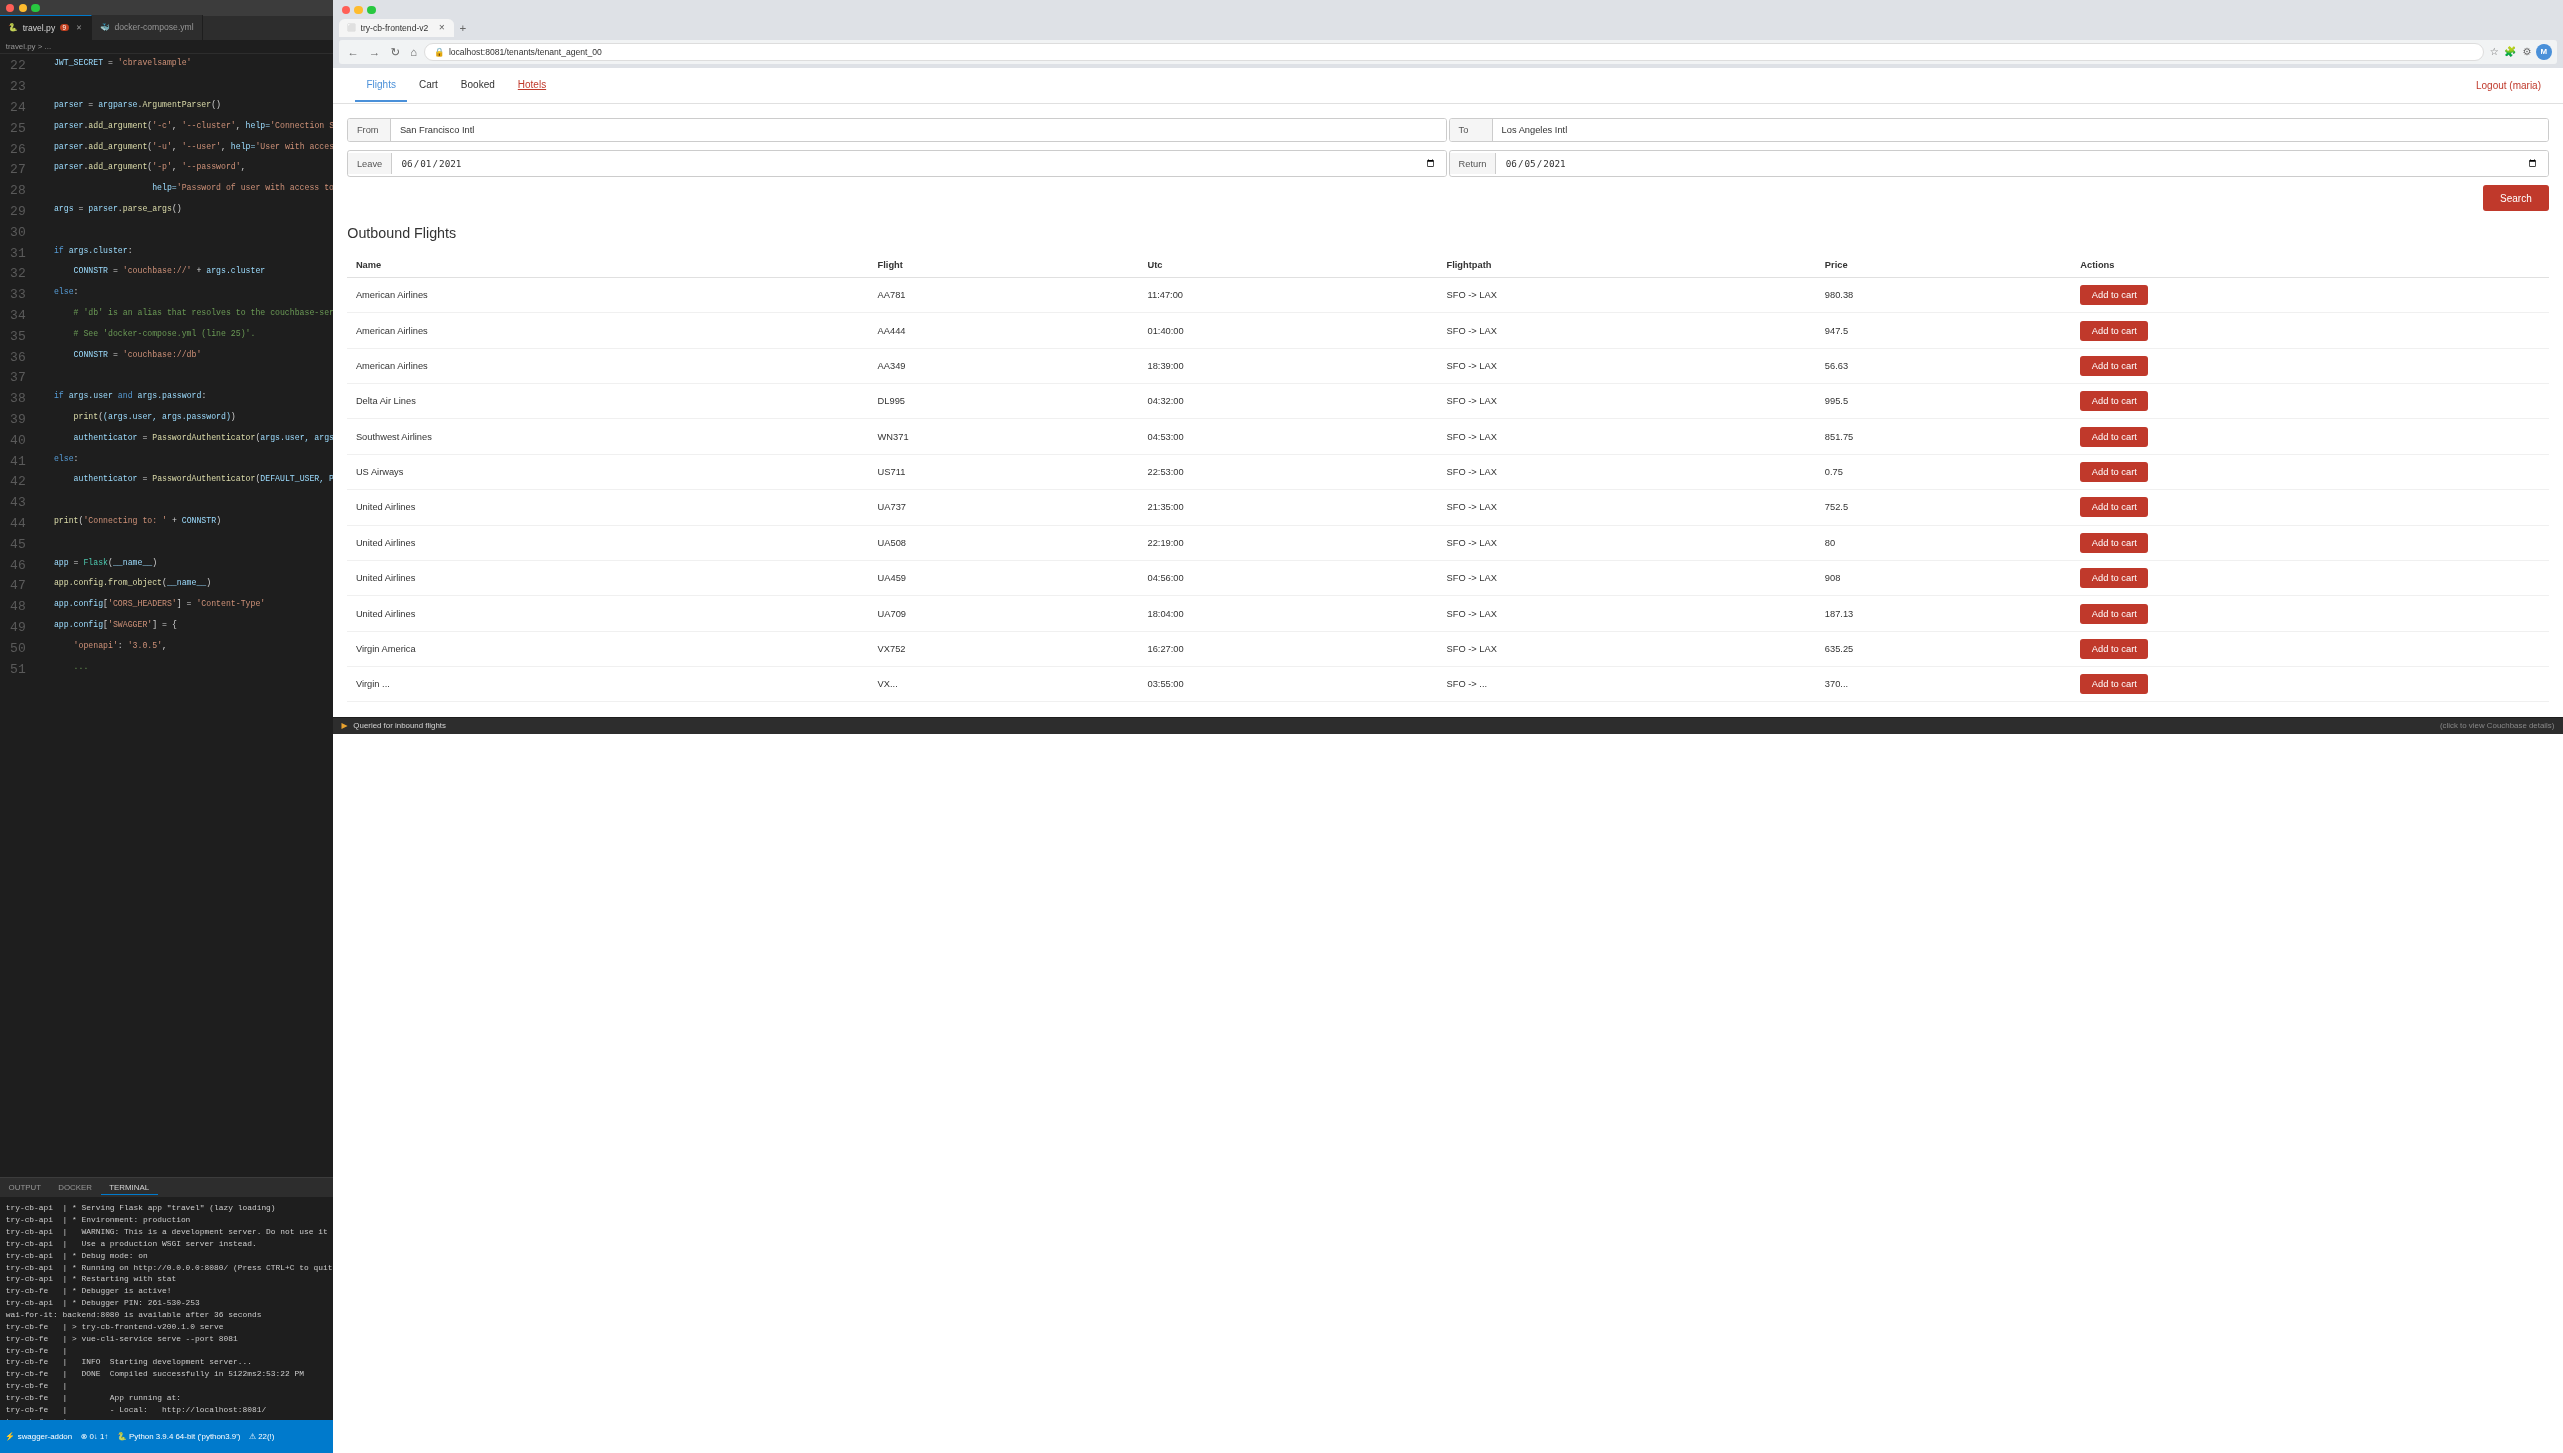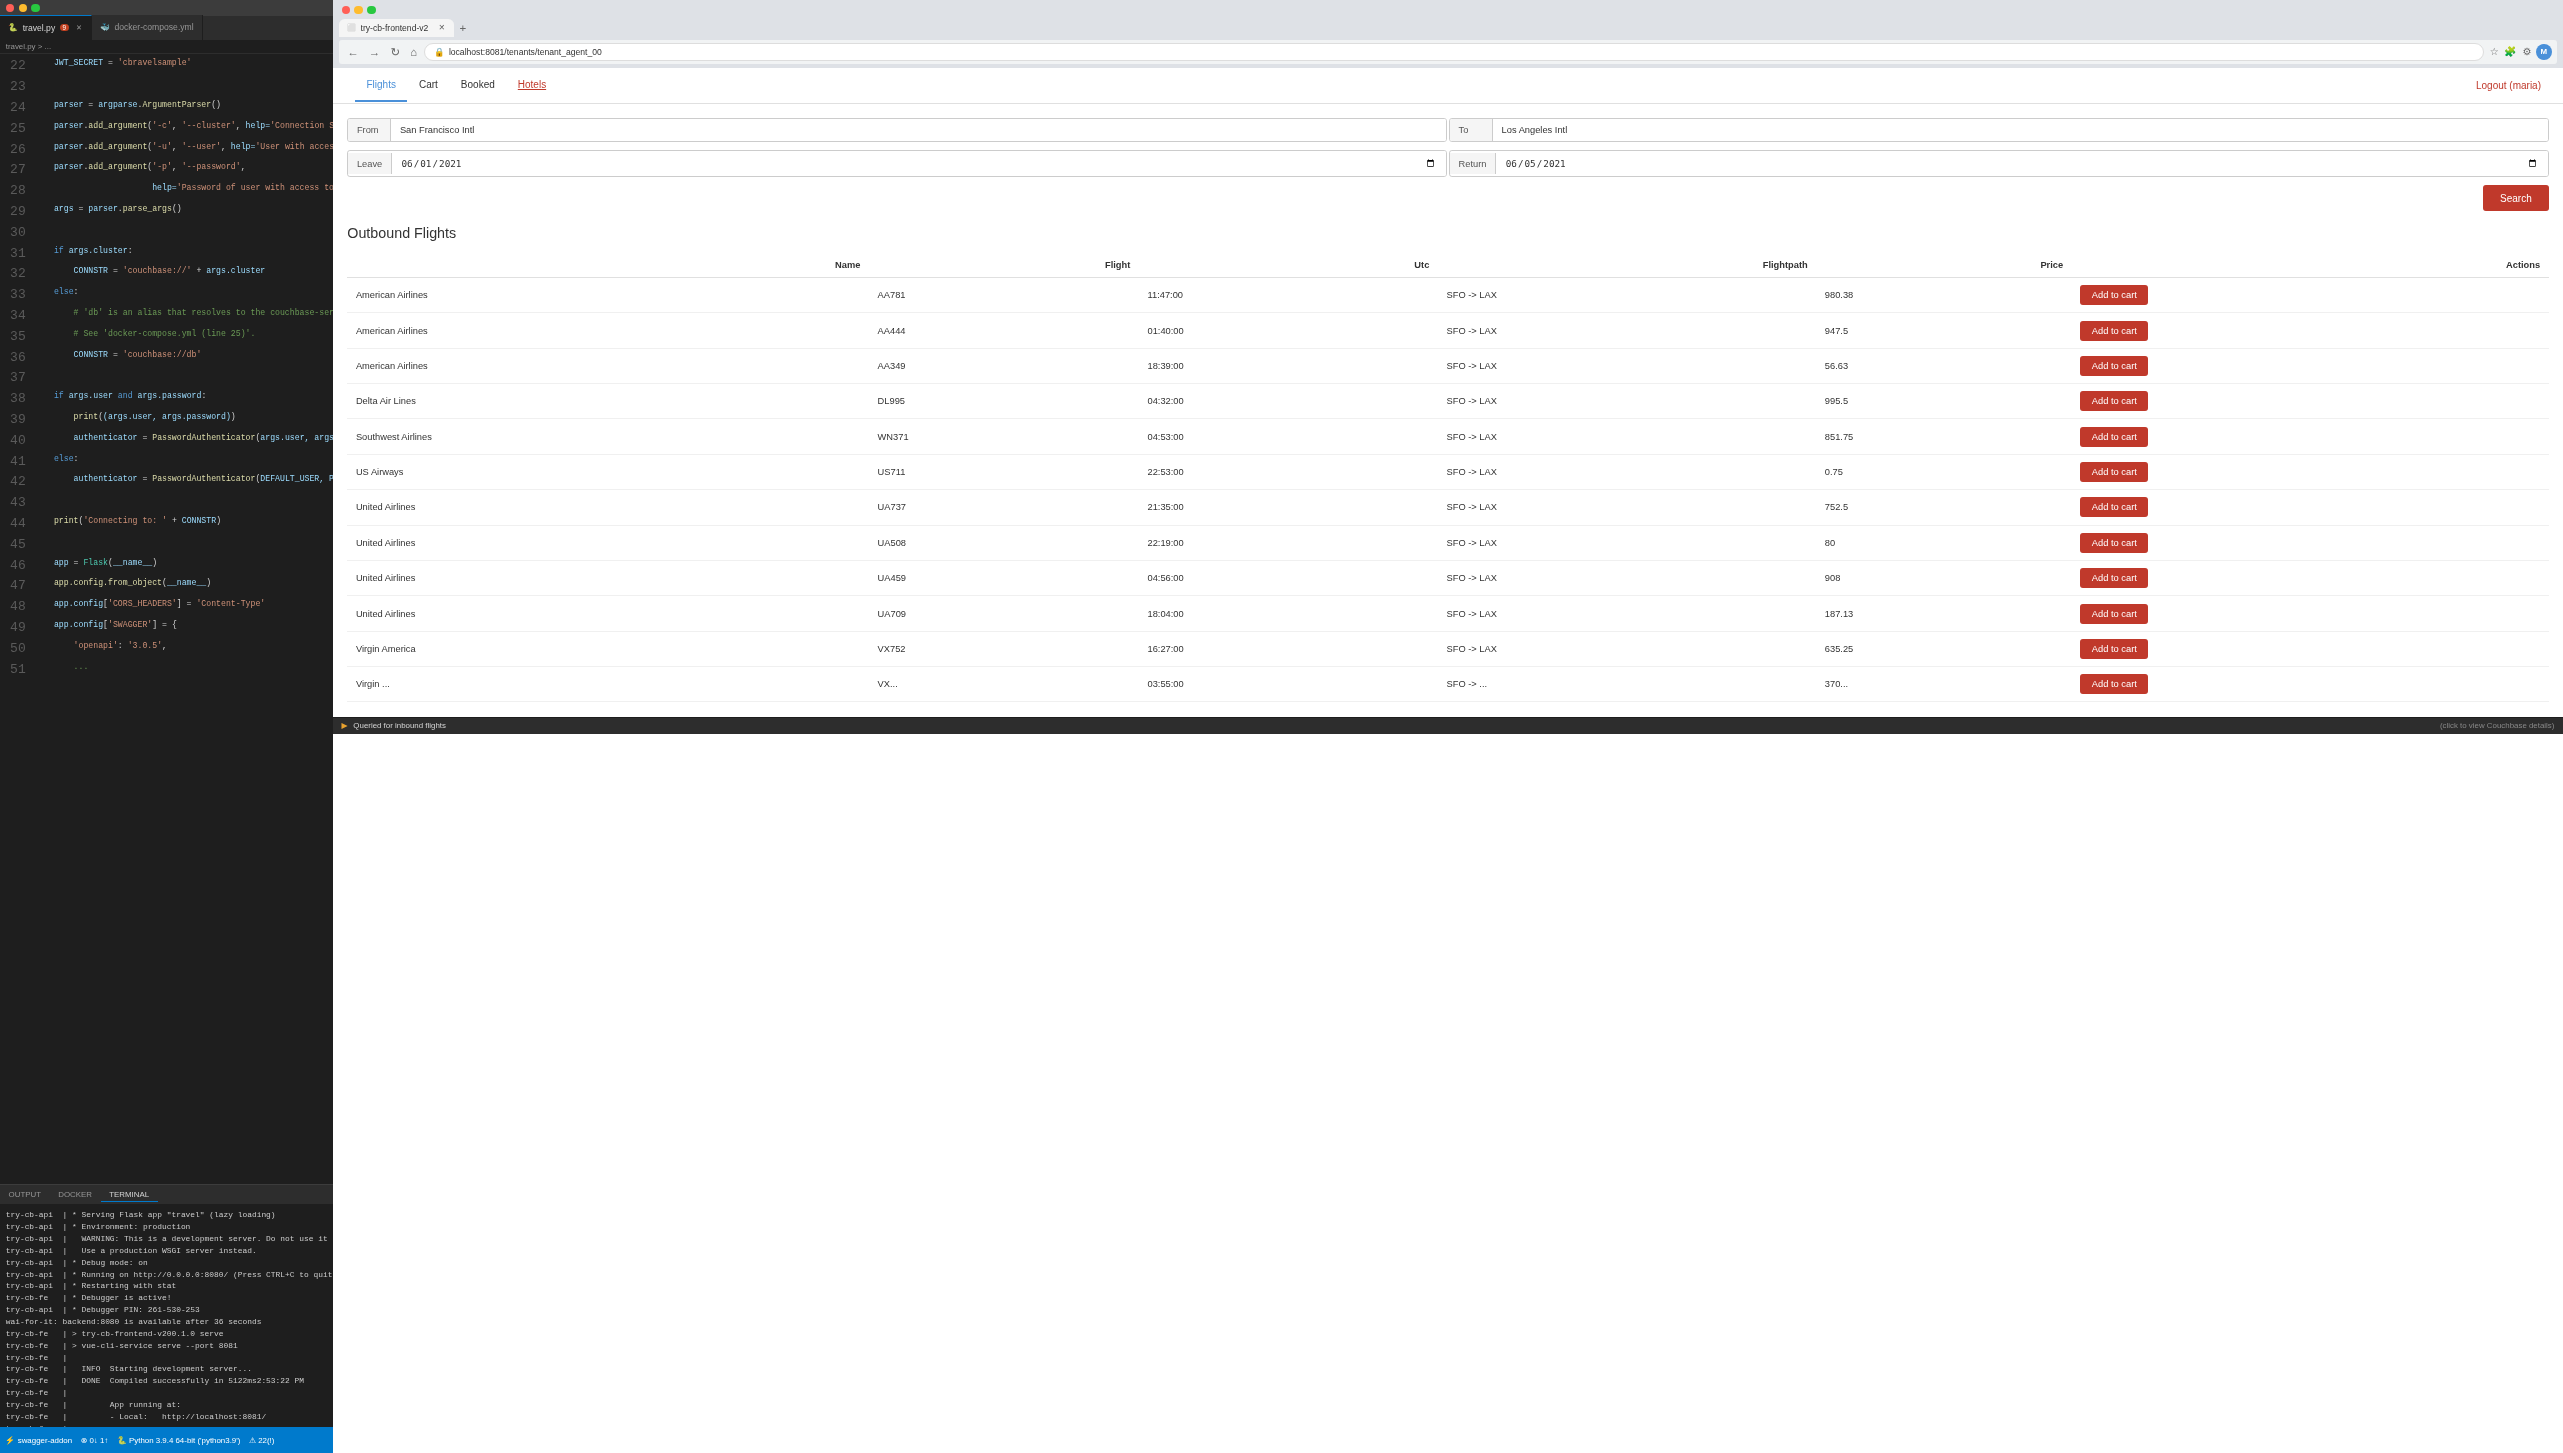--- a/index.html
+++ b/index.html
@@ -123,21 +123,21 @@
       padding: 4.3px 5.7px;
       font-family: 'Menlo', 'Monaco', 'Courier New', monospace;
       font-size: 7.9px;
       line-height: 1.5;
       color: #cccccc;
     }
     .term-line { white-space: pre; }
 
     .statusbar {
       background: #007acc;
-      height: 26px;
+      height: 33px;
       display: flex;
       align-items: center;
       padding: 0 5.7px;
       font-size: 7.9px;
       color: white;
       gap: 8.6px;
     }
     .statusbar-item { display: flex; align-items: center; gap: 2.9px; }
 
     
@@ -266,21 +266,21 @@
       padding: 7.2px 17px;
       font-size: 10px;
       cursor: pointer;
     }
 
     .results-area { padding: 0 14.3px 14.3px; }
     .results-title { font-size: 14.3px; font-weight: 500; color: #333; margin-bottom: 11.5px; }
 
     .flights-table { width: 100%; border-collapse: collapse; }
     .flights-table th {
-      text-align: right;
+      text-align: left;
       padding: 7.2px 8.6px;
       font-size: 9.3px;
       font-weight: 600;
       color: #333;
       border-bottom: 1.4px solid #e0e0e0;
     }
     .flights-table td {
       padding: 7.2px 8.6px;
       font-size: 9.3px;
       color: #333;

